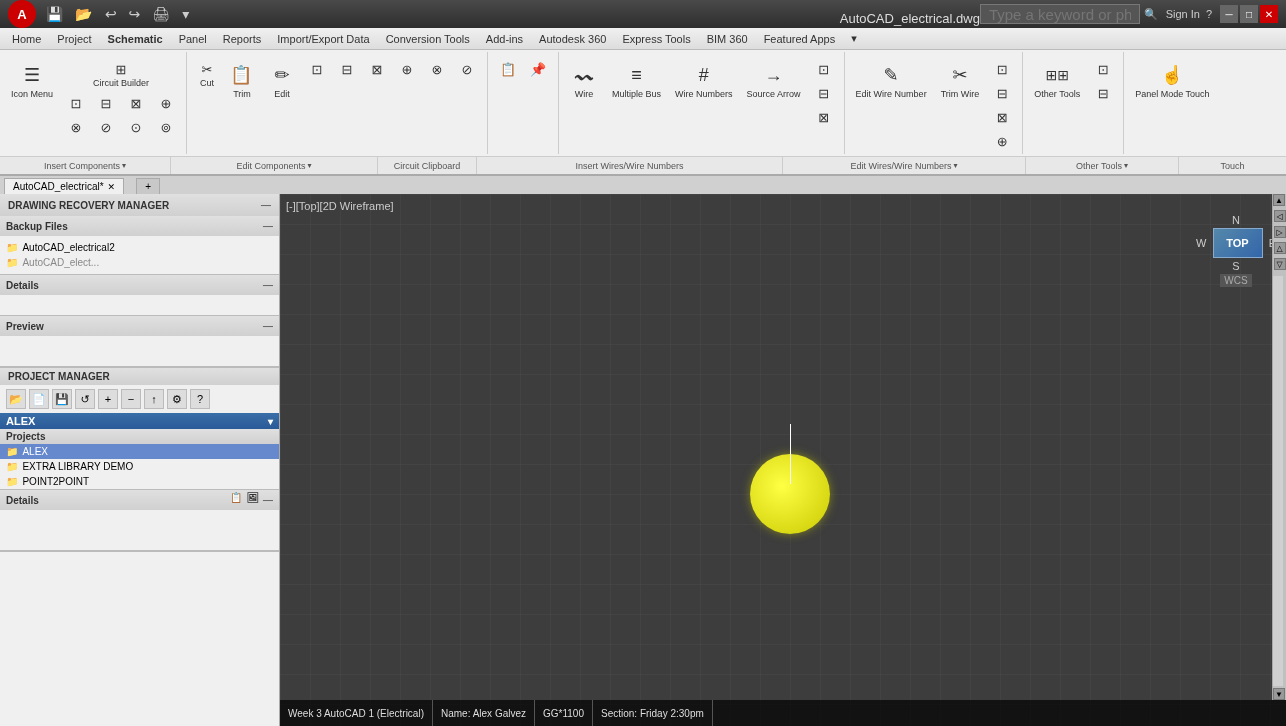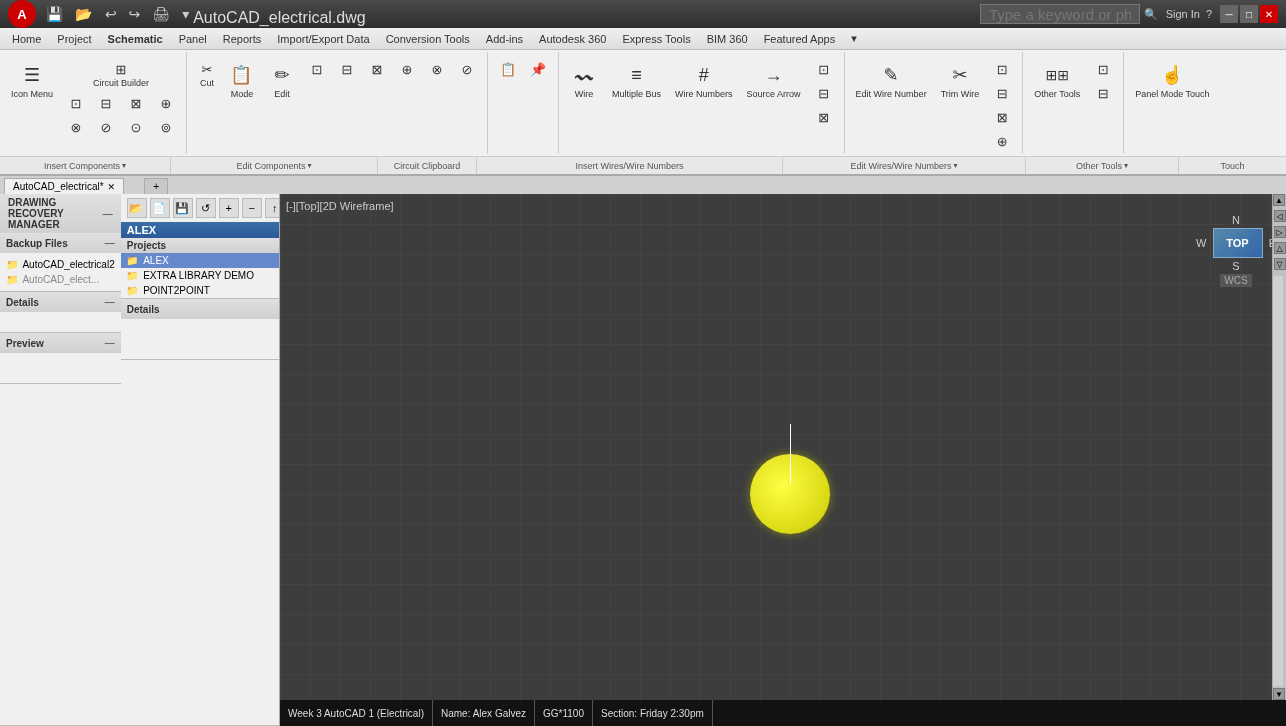--- a/index.html
+++ b/index.html
@@ -23,21 +23,21 @@
       font-weight: bold; font-size: 13px; color: #fff;
       margin-right: 6px;
     }
     #title-bar .quick-tools {
       display: flex; align-items: center; gap: 4px;
     }
     #title-bar .quick-tools span {
       color: #ccc; cursor: pointer; font-size: 14px; padding: 2px 4px;
     }
     #title-bar .title-text {
-      flex: 1; text-align: left; font-size: 16px; color: #ddd; margin-top: 8px;
+      flex: 1; text-align: right; font-size: 13px; color: #ddd; margin-top: 8px;
     }
     #title-bar .search-box {
       background: #555; border: 1px solid #777; color: #ccc;
       padding: 2px 8px; font-size: 15px; width: 160px; height: 20px;
     }
     #title-bar .win-controls {
       display: flex; gap: 2px; margin-left: 8px;
     }
     #title-bar .win-controls span {
       width: 18px; height: 18px; background: #666;
@@ -120,21 +120,21 @@
       display: flex;
       height: calc(726px - 28px - 22px - 120px - 24px);
     }
 
     
     #left-panel {
       width: 280px;
       background: #f0f0f0;
       border-right: 1px solid #aaa;
       display: flex;
-      flex-direction: row;
+      flex-direction: column;
       overflow: hidden;
     }
     .panel-section {
       border-bottom: 1px solid #bbb;
     }
     .panel-header {
       background: linear-gradient(to bottom, #e0e0e0, #d0d0d0);
       padding: 3px 8px;
       font-size: 11px;
       font-weight: bold;
@@ -153,21 +153,21 @@
     .file-tree-item {
       display: flex; align-items: center; gap: 4px;
       padding: 2px 0;
       cursor: pointer;
     }
 
     .tab-strip {
       background: #d0d0d0;
       display: flex;
       padding: 2px 4px 0;
-      gap: 20px;
+      gap: 12px;
     }
     .doc-tab {
       background: #c8c8c8;
       border: 1px solid #aaa;
       border-bottom: none;
       padding: 2px 8px;
       font-size: 10px;
       cursor: pointer;
       display: flex; align-items: center; gap: 4px;
     }
@@ -412,21 +412,21 @@
     </div>
 
     <div class="ribbon-group" style="min-width:130px;">
       <div class="ribbon-row-top" style="display:flex;gap:2px;flex:1;align-items:flex-start;padding-top:4px;flex-wrap:wrap;">
         <div class="ribbon-btn-small">
           <div class="btn-icon-sm">✂</div>
           <span>Cut</span>
         </div>
         <div class="ribbon-btn">
           <div class="btn-icon">📋</div>
-          <span>Mode</span>
+          <span>Trim</span>
         </div>
         <div class="ribbon-btn">
           <div class="btn-icon">✏</div>
           <span>Edit</span>
         </div>
         <div style="display:flex;gap:2px;flex-wrap:wrap;">
           <div class="ribbon-btn-small">
               <div class="btn-icon-sm">⊡</div>
             </div>
           <div class="ribbon-btn-small">
@@ -619,20 +619,23 @@
       <div class="panel-section">
         <div class="panel-header" style="font-size:10px;padding:2px 6px;">
           <span>Preview</span>
           <span class="panel-minimize">─</span>
         </div>
         <div style="height:30px;"></div>
       </div>
     </div>
 
     <div class="panel-section">
+      <div class="panel-header">
+        <span style="font-size:10px;">PROJECT MANAGER</span>
+      </div>
       <div class="project-tools">
         <div class="project-tool-btn">📂</div>
         <div class="project-tool-btn">📄</div>
         <div class="project-tool-btn">💾</div>
         <div class="project-tool-btn">↺</div>
         <div class="project-tool-btn">+</div>
         <div class="project-tool-btn">−</div>
         <div class="project-tool-btn">↑</div>
         <div class="project-tool-btn">⚙</div>
         <div class="project-tool-btn">?</div>

